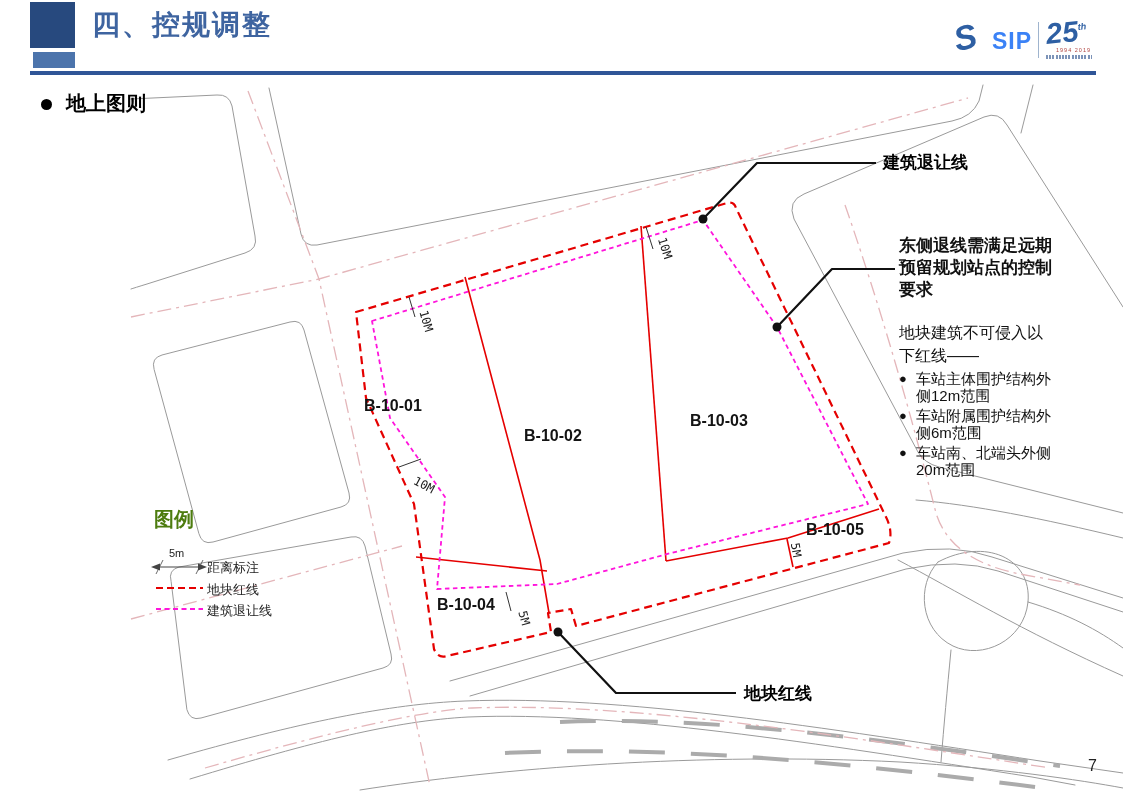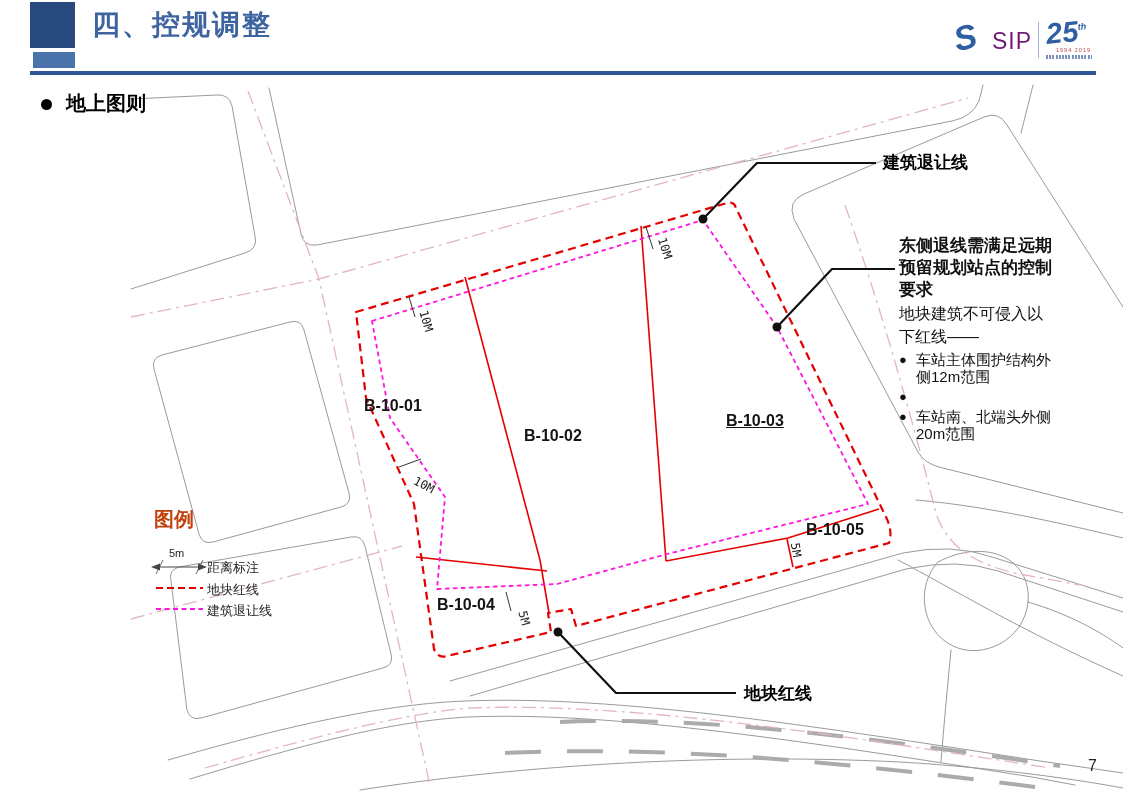--- a/index.html
+++ b/index.html
@@ -9,47 +9,47 @@
   
   #sq-big{left:30px;top:2px;width:45px;height:46px;background:#27497E;z-index:3;}
   #sq-bar{left:33px;top:52px;width:42px;height:16px;background:#4C74AC;z-index:3;}
   #page-title{left:92px;top:6px;font-size:28px;font-weight:bold;color:#3E64A0;
               letter-spacing:2px;z-index:3;white-space:nowrap;}
   #header-rule{left:30px;top:71px;width:1066px;height:4px;background:#2F5597;z-index:3;}
   
   #logo{left:952px;top:16px;width:160px;height:48px;z-index:3;}
   #logo-s{position:absolute;left:2px;top:2px;font-size:34px;font-weight:bold;font-style:italic;
           color:#2E5FA3;transform:rotate(-14deg);}
-  #logo-brand{position:absolute;left:40px;top:12px;font-size:23px;font-weight:normal;color:#701a75;letter-spacing:1px;}
+  #logo-brand{position:absolute;left:40px;top:12px;font-size:23px;font-weight:bold;color:#3b82f6;letter-spacing:1px;}
   #logo-div{position:absolute;left:86px;top:6px;width:1px;height:36px;background:#9FB4CE;}
   #logo-anniv{position:absolute;left:94px;top:0px;font-size:29px;font-weight:900;font-style:italic;
               color:#2E5FA3;transform:rotate(-6deg);}
   #logo-anniv sup{font-size:9px;}
   #logo-years{position:absolute;left:104px;top:31px;font-size:5.5px;color:#B0433F;letter-spacing:1px;}
   #logo-subtext{position:absolute;left:94px;top:39px;width:46px;height:4px;
     background:repeating-linear-gradient(90deg,#7C93B8 0 2px,rgba(0,0,0,0) 2px 3.2px);}
   
   #bullet-dot{left:41px;top:99px;width:11px;height:11px;border-radius:50%;background:#000;z-index:3;}
   #section-title{left:66px;top:90px;font-size:20px;font-weight:bold;color:#000;z-index:3;}
   
   #map-svg{position:absolute;left:0;top:0;z-index:1;}
   
   .parcel-label{position:absolute;font-size:16px;font-weight:bold;color:#141414;z-index:2;white-space:nowrap;}
   .dim-label{position:absolute;font-size:12px;color:#222;z-index:2;white-space:nowrap;
              font-family:"DejaVu Sans Mono",monospace;}
   .callout{position:absolute;font-size:17px;font-weight:bold;color:#000;z-index:2;white-space:nowrap;}
   
   #east-note{left:899px;top:235px;width:175px;z-index:2;}
   #east-note-title{font-size:17px;line-height:22px;font-weight:bold;width:164px;}
-  #east-note-body{font-size:16px;line-height:23px;width:152px;margin-top:1px;}
+  #east-note-body{font-size:16px;line-height:23px;width:152px;margin-top:20px;}
   .note-bullet{display:flex;margin-top:3px;}
   .note-bullet .bmark{font-size:13px;line-height:17px;width:17px;flex:0 0 17px;}
   .note-bullet .btext{font-size:15px;line-height:17px;width:136px;}
   
-  #legend-title{left:154px;top:506px;font-size:20px;font-weight:600;color:#c2410c;z-index:2;}
+  #legend-title{left:154px;top:506px;font-size:20px;font-weight:600;color:#4d7c0f;z-index:2;}
   .legend-label{position:absolute;left:207px;font-size:13px;color:#222;z-index:2;white-space:nowrap;}
   #legend-scale-value{position:absolute;left:169px;top:547px;font-size:11px;color:#222;z-index:2;}
   
   #page-number{left:1088px;top:757px;font-size:16px;color:#222;z-index:3;}
 </style>
 </head>
 <body>
 
 <div id="slide">
 
@@ -142,21 +142,21 @@
     <span id="logo-anniv"><span>25</span><sup>th</sup></span>
     <span id="logo-years">1994 2019</span>
     <span id="logo-subtext"></span>
   </div>
 
   <div class="abs" id="bullet-dot"></div>
   <div class="abs" id="section-title">地上图则</div>
 
   <div class="parcel-label" style="left:364px;top:397px;">B-10-01</div>
   <div class="parcel-label" style="left:524px;top:427px;">B-10-02</div>
-  <div class="parcel-label" style="left:726px;top:412px;text-decoration:underline;">B-10-03</div>
+  <div class="parcel-label" style="left:690px;top:412px;">B-10-03</div>
   <div class="parcel-label" style="left:437px;top:596px;">B-10-04</div>
   <div class="parcel-label" style="left:806px;top:521px;">B-10-05</div>
 
   <div class="dim-label" style="left:426px;top:321px;transform:translate(-50%,-50%) rotate(74deg);">10M</div>
   <div class="dim-label" style="left:665px;top:248px;transform:translate(-50%,-50%) rotate(72deg);">10M</div>
   <div class="dim-label" style="left:424px;top:485px;transform:translate(-50%,-50%) rotate(28deg);">10M</div>
   <div class="dim-label" style="left:524px;top:618px;transform:translate(-50%,-50%) rotate(75deg);">5M</div>
   <div class="dim-label" style="left:796px;top:550px;transform:translate(-50%,-50%) rotate(80deg);">5M</div>
 
   <div class="callout" style="left:883px;top:151px;">建筑退让线</div>
@@ -164,20 +164,21 @@
 
   <div class="abs" id="east-note">
     <div id="east-note-title">东侧退线需满足远期预留规划站点的控制要求</div>
     <div id="east-note-body">地块建筑不可侵入以下红线——</div>
     <div class="note-bullet">
       <span class="bmark">●</span>
       <span class="btext">车站主体围护结构外侧12m范围</span>
     </div>
     <div class="note-bullet">
       <span class="bmark">●</span>
+      <span class="btext">车站附属围护结构外侧6m范围</span>
     </div>
     <div class="note-bullet">
       <span class="bmark">●</span>
       <span class="btext">车站南、北端头外侧20m范围</span>
     </div>
   </div>
 
   <div class="abs" id="legend-title">图例</div>
   <div id="legend-scale-value">5m</div>
   <div class="legend-label" style="top:559px;">距离标注</div>

